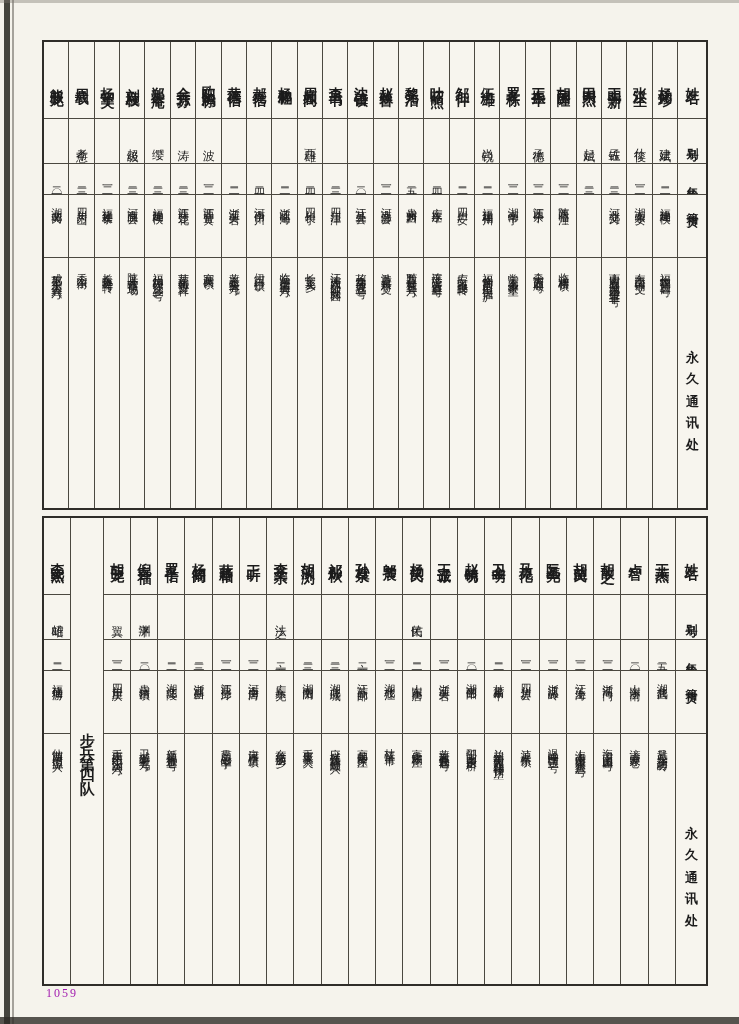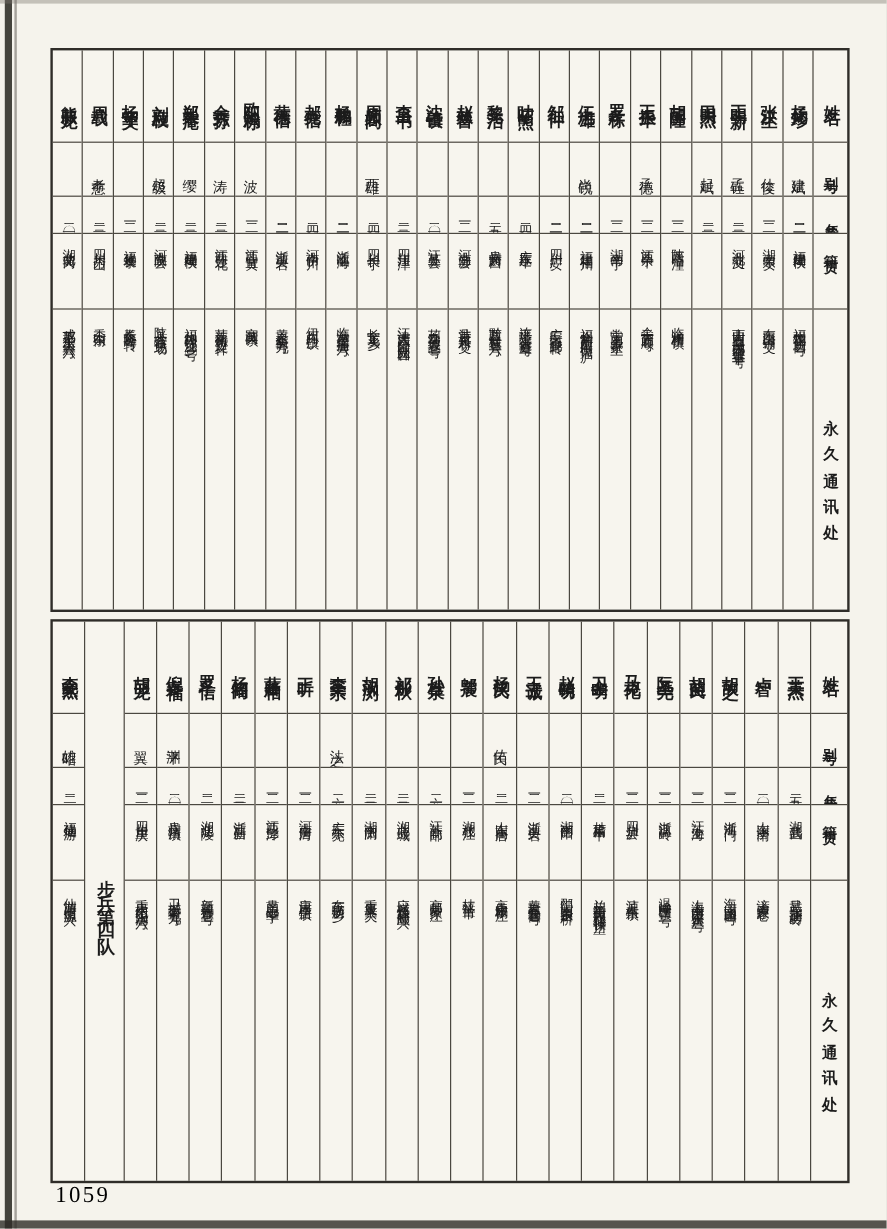--- a/index.html
+++ b/index.html
@@ -61,21 +61,21 @@
   .header-col .c-addr span{font-size:13px;letter-spacing:22px;padding-top:22px;}
 
   .unit-col .unit-cell{flex:1 1 auto;display:flex;justify-content:center;align-items:center;}
   .unit-col .unit-cell span{
     writing-mode:vertical-rl;text-orientation:upright;
     font-size:15px;font-weight:700;letter-spacing:12px;
   }
 
   .page-number{
     position:absolute;left:46px;top:986px;
-    font-size:19px;letter-spacing:2px;color:#000000;
+    font-size:12px;letter-spacing:2px;color:#a21caf;
     font-family:"Liberation Serif","DejaVu Serif",serif;
   }
 </style>
 </head>
 <body>
 
 <div class="page">
   <div class="edge-left"></div>
   <div class="edge-left2"></div>
   <div class="edge-top"></div>

